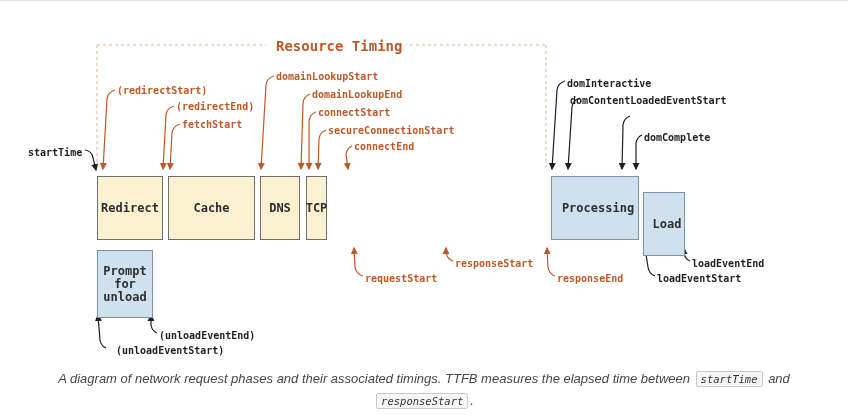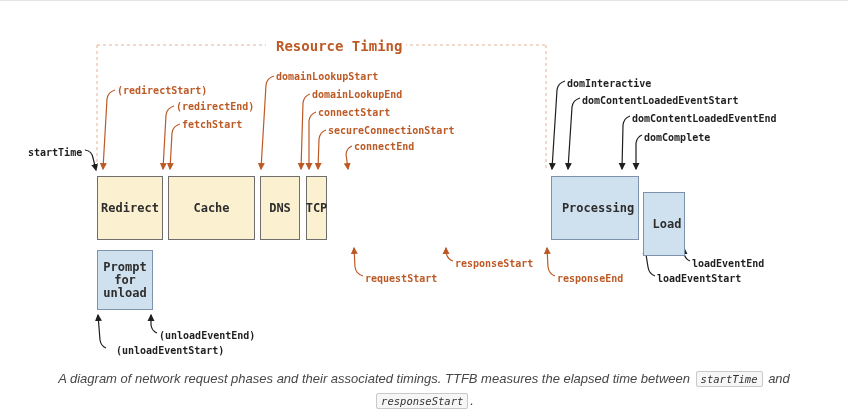--- a/index.html
+++ b/index.html
@@ -95,22 +95,21 @@
   <div class="lbl k" style="left:28px;top:147px">startTime</div>
   <div class="lbl o" style="left:117px;top:85px">(redirectStart)</div>
   <div class="lbl o" style="left:176px;top:101px">(redirectEnd)</div>
   <div class="lbl o" style="left:182px;top:119px">fetchStart</div>
   <div class="lbl o" style="left:276px;top:71px">domainLookupStart</div>
   <div class="lbl o" style="left:312px;top:89px">domainLookupEnd</div>
   <div class="lbl o" style="left:318px;top:107px">connectStart</div>
   <div class="lbl o" style="left:328px;top:125px">secureConnectionStart</div>
   <div class="lbl o" style="left:354px;top:141px">connectEnd</div>
   <div class="lbl k" style="left:567px;top:78px">domInteractive</div>
-  <div class="lbl k" style="left:582px;top:95px">domContentLoadedEventStart</div>
-  <div class="lbl k" style="left:632px;top:113px">domContentLoadedEventEnd</div>
+  <div class="lbl k" style="left:570px;top:95px">domContentLoadedEventStart</div>
   <div class="lbl k" style="left:644px;top:132px">domComplete</div>
   <div class="lbl o" style="left:365px;top:273px">requestStart</div>
   <div class="lbl o" style="left:455px;top:258px">responseStart</div>
   <div class="lbl o" style="left:557px;top:273px">responseEnd</div>
   <div class="lbl k" style="left:657px;top:273px">loadEventStart</div>
   <div class="lbl k" style="left:692px;top:258px">loadEventEnd</div>
   <div class="lbl k" style="left:159px;top:330px">(unloadEventEnd)</div>
   <div class="lbl k" style="left:116px;top:345px">(unloadEventStart)</div>
 
   <div class="box tan" style="left:97px;top:176px;width:66px;height:64px">
@@ -124,21 +123,21 @@
     </div>
   <div class="box tan" style="left:306px;top:176px;width:21px;height:64px">
       <span>TCP</span>
     </div>
   <div class="box blue" style="left:551px;top:176px;width:88px;height:64px">
       <span>Processing</span>
     </div>
   <div class="box blue" style="left:643px;top:192px;width:42px;height:64px">
       <span>Load</span>
     </div>
-  <div class="box blue prompt" style="left:97px;top:250px;width:56px;height:60px">
+  <div class="box blue prompt" style="left:97px;top:250px;width:56px;height:68px">
       <span>Prompt for unload</span>
     </div>
 
   <div class="caption">
     <span>A diagram of network request phases and their associated timings. TTFB measures the elapsed time between</span>
     <code class="code">startTime</code>
     <span>and</span>
     <br>
     <code class="code">responseStart</code><span>.</span>
   </div>

